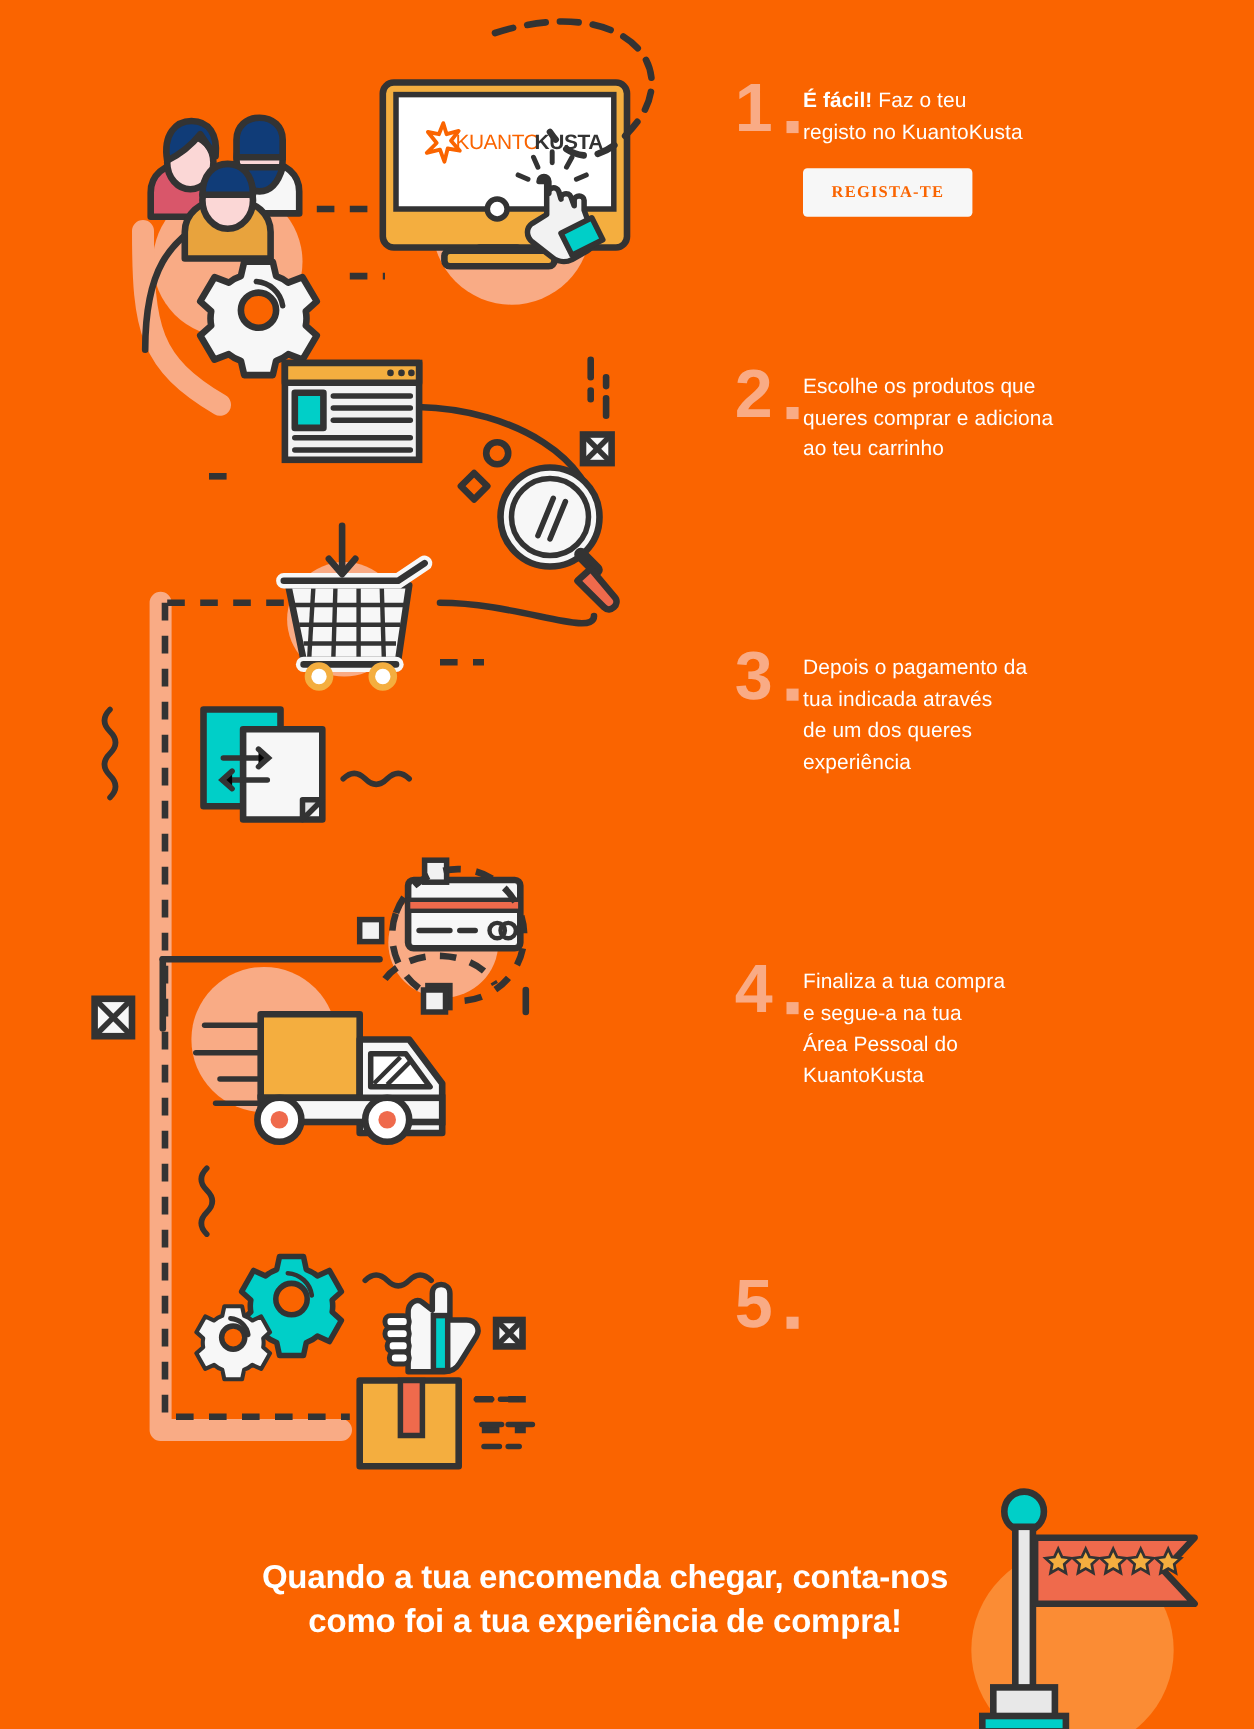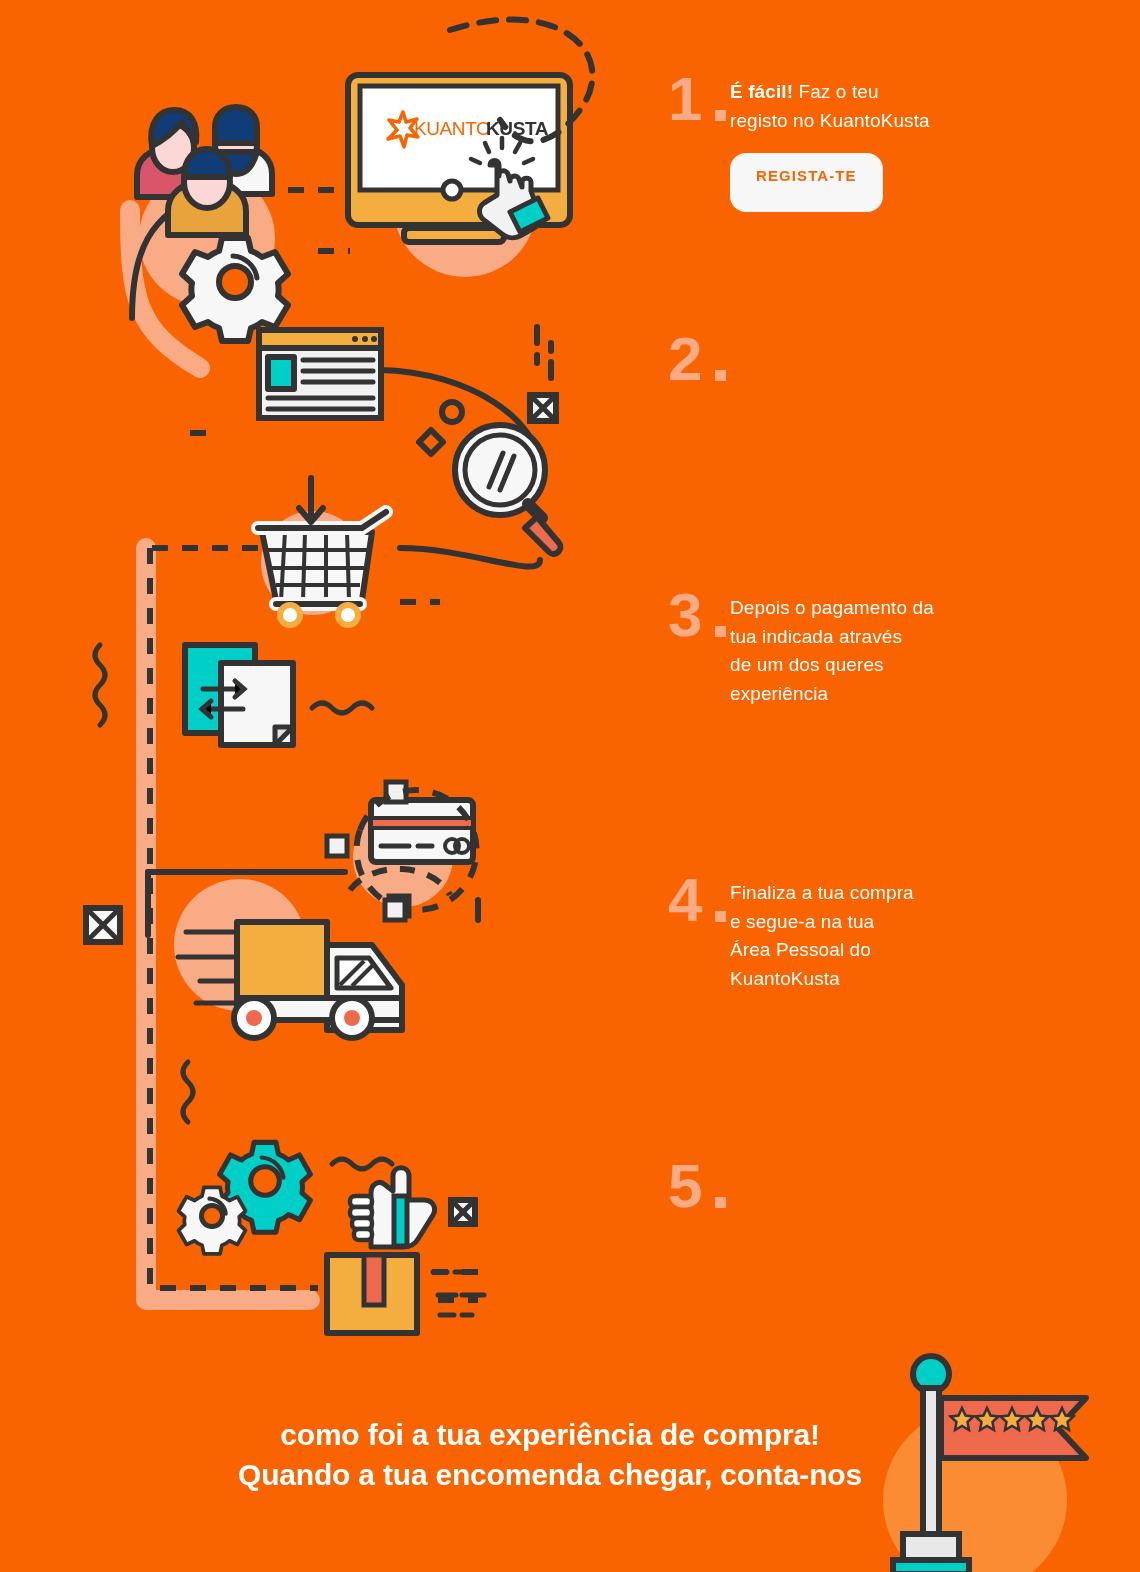--- a/index.html
+++ b/index.html
@@ -45,26 +45,26 @@
     font-weight: 400;
     letter-spacing: 0.1px;
   }
   .step-text b { font-weight: 700; }
   .cta {
     display: inline-block;
     margin-top: 18px;
     background: #f7f7f7;
     color: #fa6400;
     border: 0;
-    border-radius: 16px;
-    padding: 14px 26px 28px;
+    border-radius: 4px;
+    padding: 14px 26px 13px;
     font-size: 15px;
     font-weight: 700;
     letter-spacing: 1.1px;
-    font-family: Liberation Sans, sans-serif;
+    font-family: Liberation Serif, serif;
     cursor: pointer;
   }
 
   .step1 { top: 72px;  left: 0; }
   .step2 { top: 332px; left: 0; }
   .step3 { top: 588px; left: 0; }
   .step4 { top: 873px; left: 0; }
   .step5 { top: 1159px; left: 0; }
 
   
@@ -384,20 +384,27 @@
           <span>registo no KuantoKusta</span>
         </div>
         <button class="cta">REGISTA-TE</button>
       </div>
     </div>
 
     <div class="step step2">
       <div class="step-num">
         <span>2</span><span class="dot"></span>
       </div>
+      <div class="step-body">
+        <div class="step-text">
+          <span>Escolhe os produtos que</span><br>
+          <span>queres comprar e adiciona</span><br>
+          <span>ao teu carrinho</span>
+        </div>
+      </div>
     </div>
 
     <div class="step step3">
       <div class="step-num">
         <span>3</span><span class="dot"></span>
       </div>
       <div class="step-body">
         <div class="step-text">
           <span>Depois o pagamento da</span><br>
           <span>tua indicada através</span><br>
@@ -422,17 +429,17 @@
     </div>
 
     <div class="step step5">
       <div class="step-num">
         <span>5</span><span class="dot"></span>
       </div>
     </div>
   </div>
 
   <div class="footer">
+    <span class="fline">Quando a tua encomenda chegar, conta-nos</span>
     <span class="fline">como foi a tua experiência de compra!</span>
-    <span class="fline">Quando a tua encomenda chegar, conta-nos</span>
   </div>
 
 </div>
 
 </body></html>

